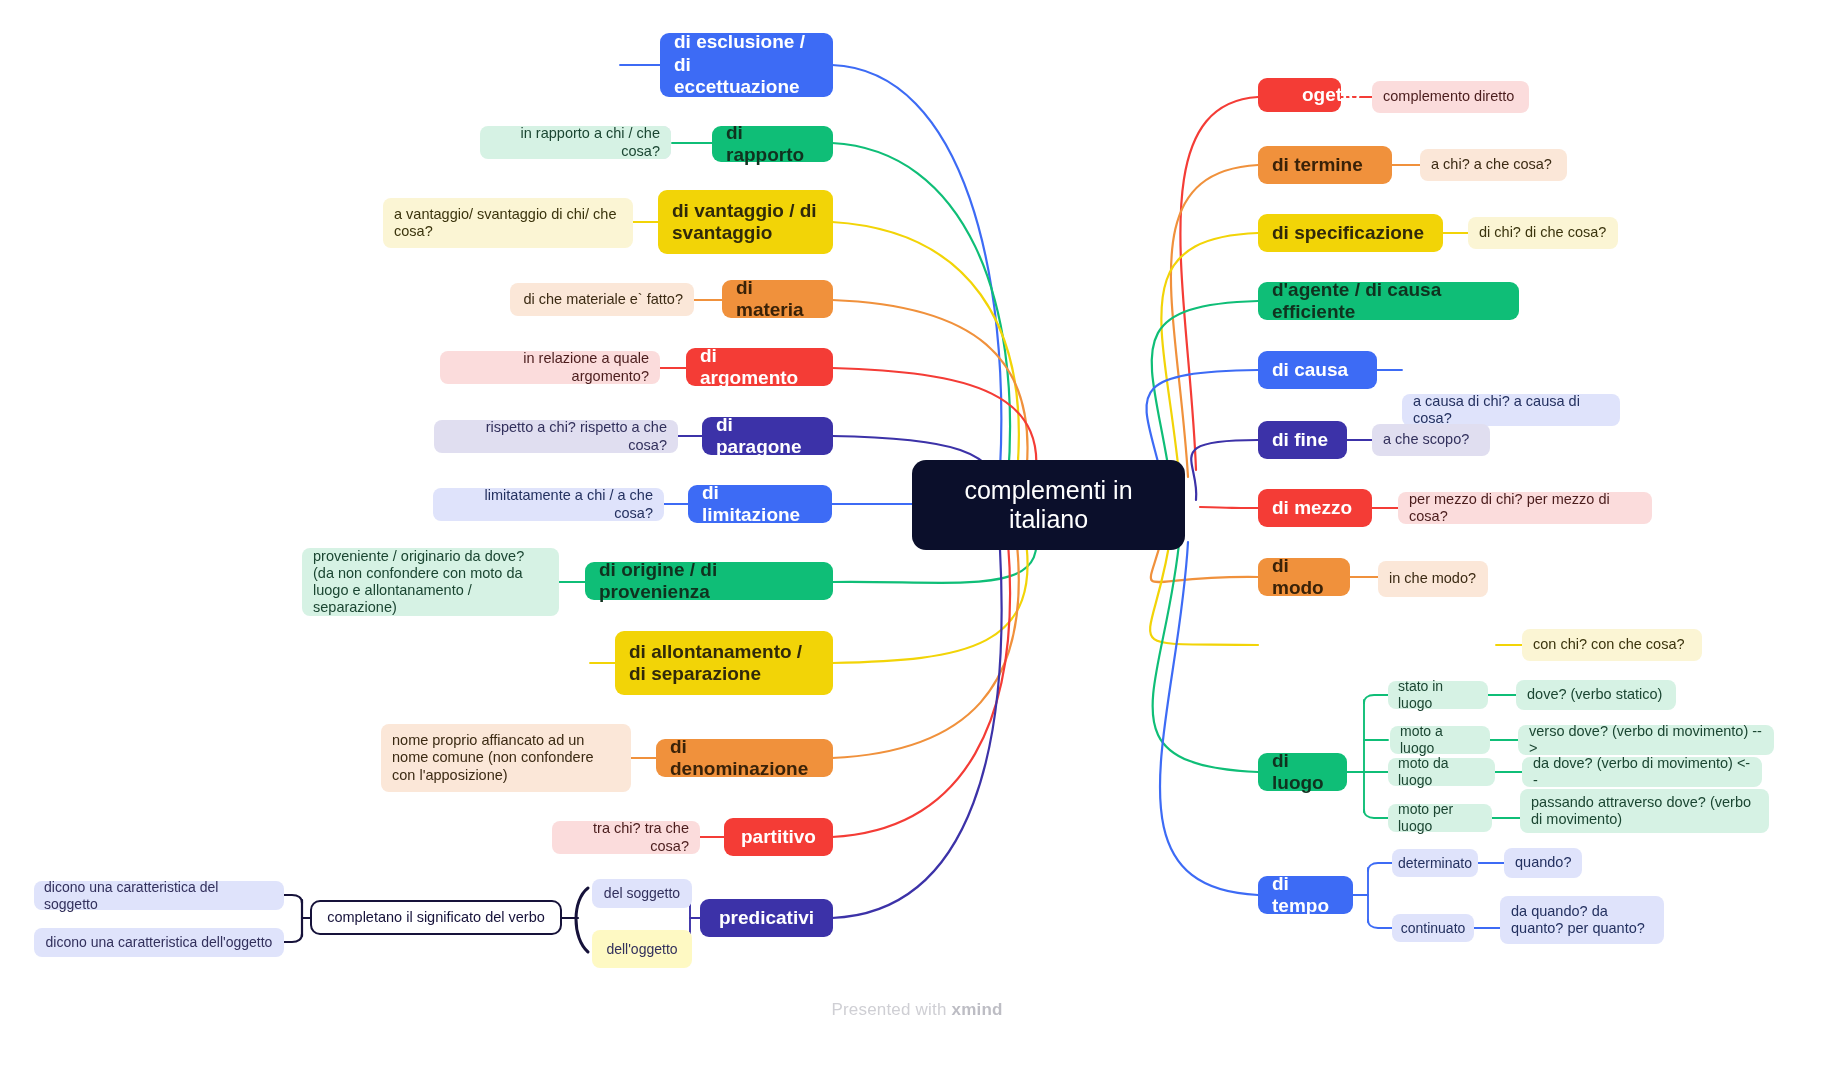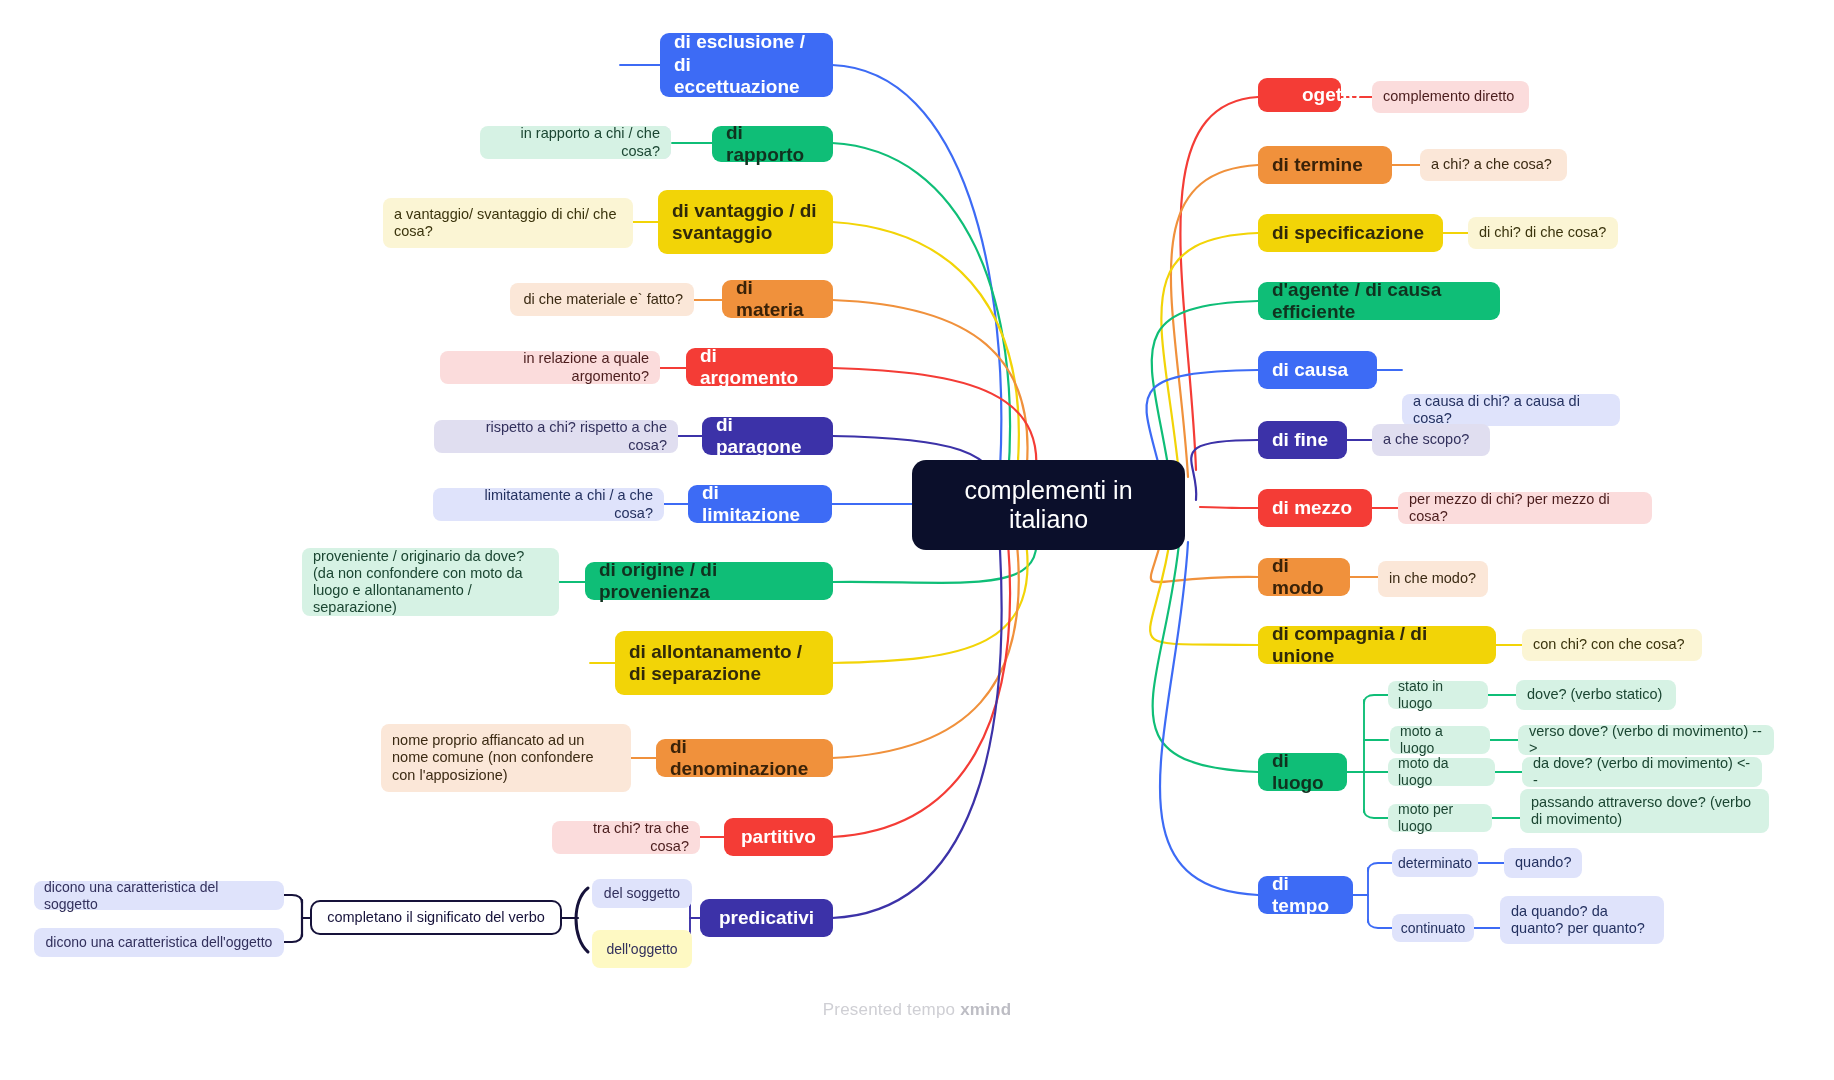--- a/index.html
+++ b/index.html
@@ -302,21 +302,21 @@
     <span>a chi? a che cosa?</span>
   </div>
 
   <div class="node main right" style="left:1258px; top:214px; width:185px; height:38px; background:#f2d407; color:#30290a;">
     <span>di specificazione</span>
   </div>
   <div class="node leaf rightal" style="left:1468px; top:217px; width:150px; height:32px; background:#fbf5d4; color:#3b340d;">
     <span>di chi? di che cosa?</span>
   </div>
 
-  <div class="node main right" style="left:1258px; top:282px; width:242px; height:38px; background:#0fbe77; color:#10321f;">
+  <div class="node main right" style="left:1258px; top:282px; width:261px; height:38px; background:#0fbe77; color:#10321f;">
     <span>d'agente / di causa efficiente</span>
   </div>
 
   <div class="node main right" style="left:1258px; top:351px; width:119px; height:38px; background:#3d6bf5; color:#ffffff;">
     <span>di causa</span>
   </div>
   <div class="node leaf rightal" style="left:1402px; top:354px; width:218px; height:32px; background:#dfe3fb; color:#243160;margin-top:40px;">
     <span>a causa di chi? a causa di cosa?</span>
   </div>
 
@@ -334,23 +334,20 @@
     <span>per mezzo di chi? per mezzo di cosa?</span>
   </div>
 
   <div class="node main right" style="left:1258px; top:558px; width:92px; height:38px; background:#f0913c; color:#3a2208;">
     <span>di modo</span>
   </div>
   <div class="node leaf rightal" style="left:1378px; top:561px; width:110px; height:36px; background:#fbe7d8; color:#3b2a13;">
     <span>in che modo?</span>
   </div>
 
-  <div class="node main right" style="left:1258px; top:626px; width:238px; height:38px; background:#f2d407; color:#30290a;">
-    <span>di compagnia / di unione</span>
-  </div>
   <div class="node leaf rightal" style="left:1522px; top:629px; width:180px; height:32px; background:#fbf5d4; color:#3b340d;">
     <span>con chi? con che cosa?</span>
   </div>
 
   <div class="node main right" style="left:1258px; top:753px; width:89px; height:38px; background:#0fbe77; color:#10321f;">
     <span>di luogo</span>
   </div>
   <div class="node sub" style="left:1388px; top:681px; width:100px; height:28px; background:#d6f2e4; color:#1b4632;">
     <span>stato in luogo</span>
   </div>
@@ -389,16 +386,16 @@
     <span>quando?</span>
   </div>
   <div class="node sub" style="left:1392px; top:914px; width:82px; height:28px; background:#dfe3fb; color:#243160;">
     <span>continuato</span>
   </div>
   <div class="node leaf startal" style="left:1500px; top:896px; width:164px; height:48px; background:#dfe3fb; color:#243160;">
     <span>da quando? da quanto? per quanto?</span>
   </div>
 
   <div class="footer">
-    <span>Presented tempo </span><b>xmind</b>
+    <span>Presented with </span><b>xmind</b>
   </div>
 
 </div>
 
 </body></html>

